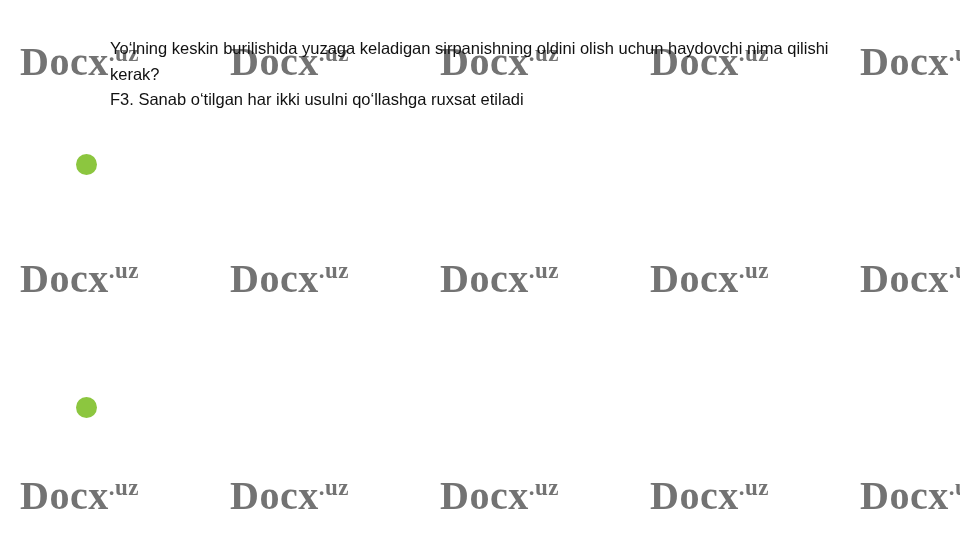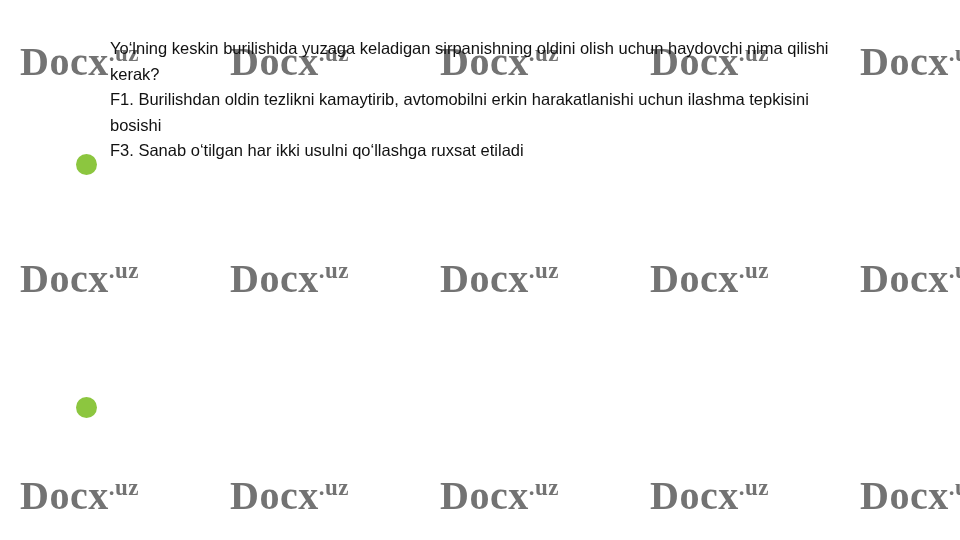--- a/index.html
+++ b/index.html
@@ -118,21 +118,20 @@
       <div class="wm wm-big" style="left: 860px; top: 472px;"><span>Docx</span><span class="wm-sm">.uz</span></div>
     </div>
 
   <div class="content">
 
     <div class="bullet bullet-1"></div>
     <div class="bullet bullet-2"></div>
 
     <div class="block q-uz">
       <p>Yo‘lning keskin burilishida yuzaga keladigan sirpanishning oldini olish uchun haydovchi nima qilishi kerak?</p>
-      <p>F1. Burilishdan oldin tezlikni kamaytirib, avtomobilni erkin harakatlanishi uchun ilashma tepkisini bosishi</p>
       <p>F3. Sanab o‘tilgan har ikki usulni qo‘llashga ruxsat etiladi</p>
     </div>
 
     <div class="block q-ru">
     </div>
 
   </div>
 </div>
 
 </body></html>

